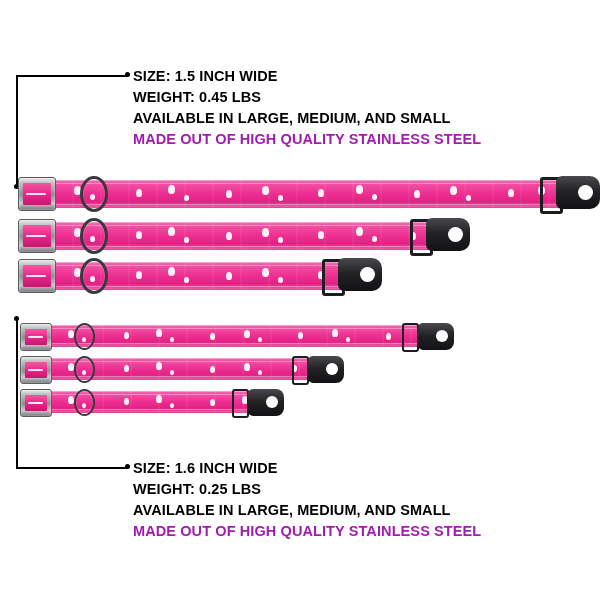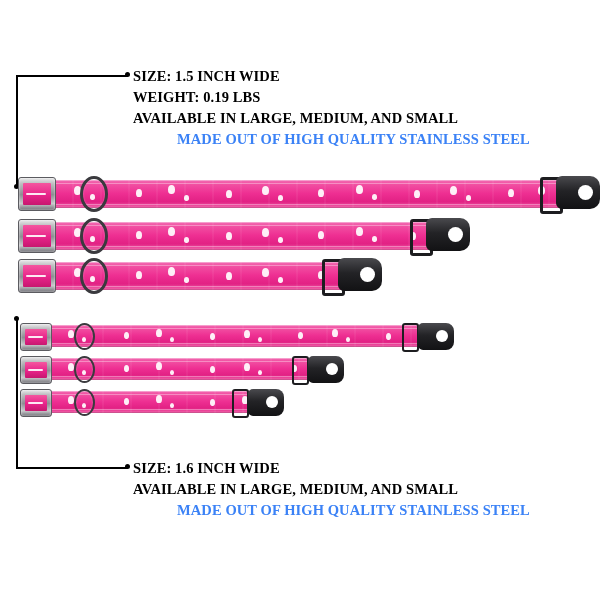--- a/index.html
+++ b/index.html
@@ -18,33 +18,32 @@
   .stage {
     position: absolute;
     left: 0; top: 0;
     width: 600px;
     height: 600px;
   }
 
   
   .spec-block {
     position: absolute;
-    font-family: Liberation Serif, serif;
+    font-family: Liberation Sans, sans-serif;
     letter-spacing: 0.1px;
   }
   .spec-line {
     font-size: 14.5px;
     font-weight: bold;
     color: #000000;
     line-height: 21px;
     white-space: nowrap;
   }
   .spec-line.accent {
-    color: #3b82f6;
-    margin-left: 44px;
+    color: #a21caf;
   }
 
   #spec-top { left: 133px; top: 66px; }
   #spec-bottom { left: 133px; top: 458px; }
 
   
   .leader {
     position: absolute;
     background: #000000;
   }
@@ -199,27 +198,28 @@
   .clip-sm .hole { right: 6px; top: 7px; width: 12px; height: 12px; }
 
 </style>
 </head>
 <body>
 
 <div class="stage">
 
   <div class="spec-block" id="spec-top">
     <div class="spec-line">SIZE: 1.5 INCH WIDE</div>
-    <div class="spec-line">WEIGHT: 0.19 LBS</div>
+    <div class="spec-line">WEIGHT: 0.45 LBS</div>
     <div class="spec-line">AVAILABLE IN LARGE, MEDIUM, AND SMALL</div>
     <div class="spec-line accent">MADE OUT OF HIGH QUALITY STAINLESS STEEL</div>
   </div>
 
   <div class="spec-block" id="spec-bottom">
     <div class="spec-line">SIZE: 1.6 INCH WIDE</div>
+    <div class="spec-line">WEIGHT: 0.25 LBS</div>
     <div class="spec-line">AVAILABLE IN LARGE, MEDIUM, AND SMALL</div>
     <div class="spec-line accent">MADE OUT OF HIGH QUALITY STAINLESS STEEL</div>
   </div>
 
   <div class="leader" style="left:16px; top:75px; width:112px; height:1.5px;"></div>
   <div class="leader" style="left:16px; top:75px; width:1.5px; height:112px;"></div>
   <div class="dot" style="left:125px; top:72px;"></div>
   <div class="dot" style="left:14px; top:184px;"></div>
 
   <div class="leader" style="left:16px; top:467px; width:112px; height:1.5px;"></div>

